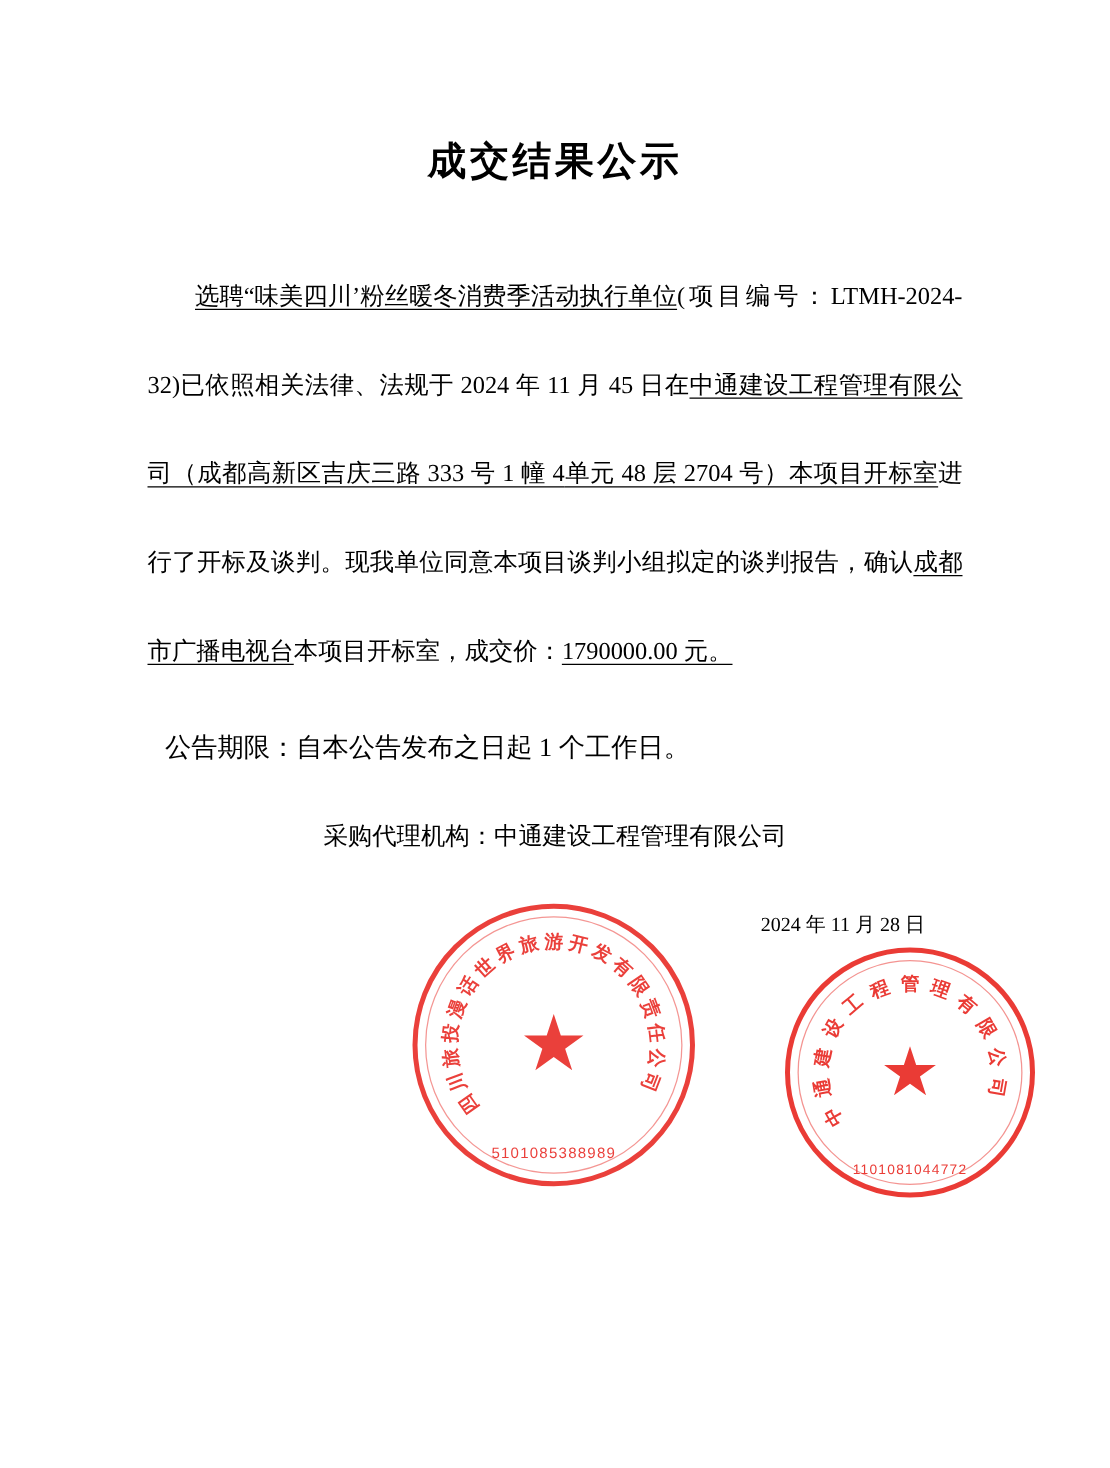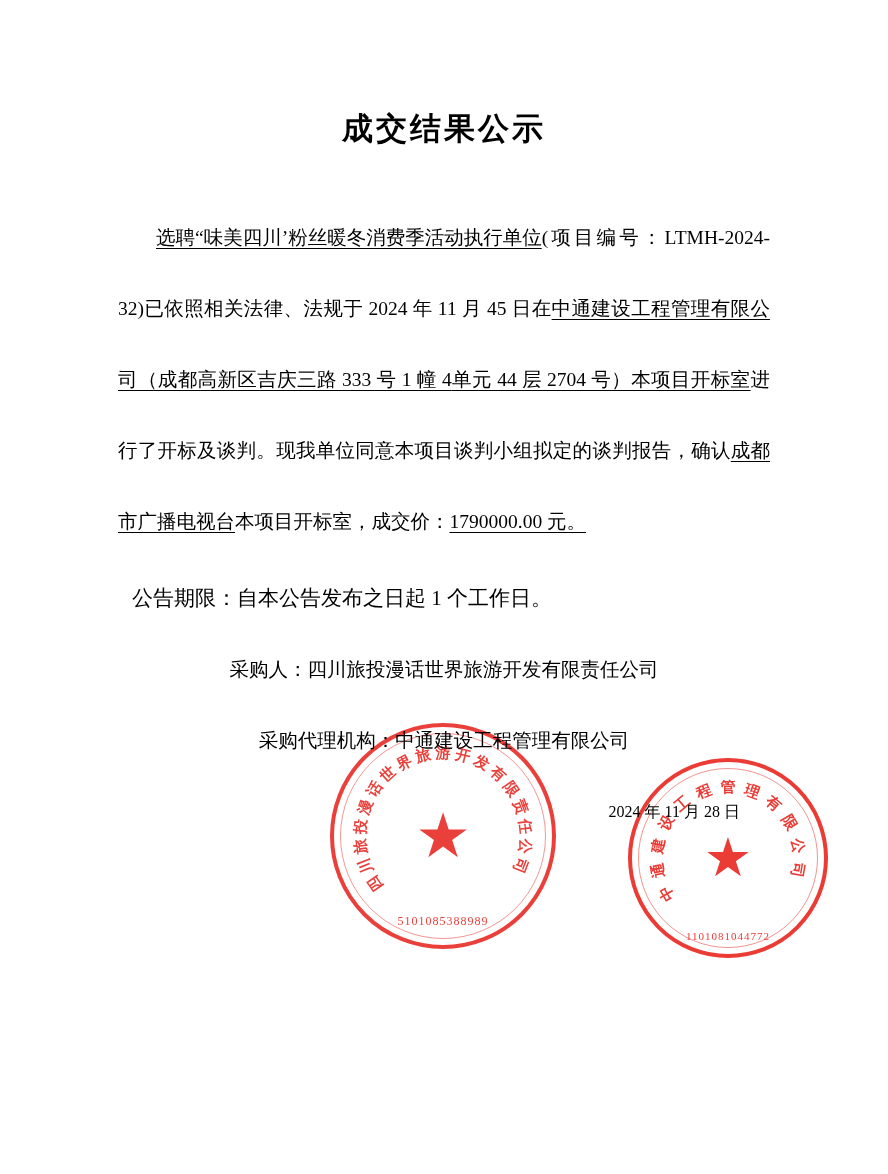--- a/index.html
+++ b/index.html
@@ -130,39 +130,38 @@
     white-space: nowrap;
   }
   .seal-code {
     position: absolute;
     left: 50%;
     bottom: 16px;
     transform: translateX(-50%);
     font-size: 12px;
     color: #e8251f;
     letter-spacing: 1px;
-    font-family: Liberation Serif, serif;
+    font-family: Liberation Sans, sans-serif;
     margin-top: 36px;
   }
   .seal-b .seal-code { bottom: 12px; font-size: 11px; text-align: center; }
 </style>
 </head>
 <body>
 
 <div class="page">
 
   <h1 class="doc-title">成交结果公示</h1>
 
   <div class="body-block">
-    <span class="lead">选聘“味美四川’粉丝暖冬消费季活动执行单位</span><span>(项目编号：</span><span>LTMH-2024-32</span><span>)已依照相关法律、法规于 2024 年 11 月 45 日在</span><span class="u">中通建设工程管理有限公司（成都高新区吉庆三路 333 号 1 幢 4</span><span class="u">单元 44 层 2704 号）本项目开标室</span><span>进行了开标及谈判。现我单</span><span>位同意本项目谈判小组拟定的谈判报告，确认</span><span class="u">成都市广播电视台</span><span>本项目开标室，成交价：</span><span class="u">1790000.00 元。</span>
+    <span class="lead">选聘“味美四川’粉丝暖冬消费季活动执行单位</span><span>(项目编号：</span><span>LTMH-2024-32</span><span>)已依照相关法律、法规于 2024 年 11 月 45 日在</span><span class="u">中通建设工程管理有限公司（成都高新区吉庆三路 333 号 1 幢 4</span><span class="u">单元 48 层 2704 号）本项目开标室</span><span>进行了开标及谈判。现我单</span><span>位同意本项目谈判小组拟定的谈判报告，确认</span><span class="u">成都市广播电视台</span><span>本项目开标室，成交价：</span><span class="u">1790000.00 元。</span>
   </div>
 
   <div class="notice-line">公告期限：自本公告发布之日起 1 个工作日。</div>
 
-  <div class="center-line">采购人：四川旅投漫话世界旅游开发有限责任公司</div>
 
   <div class="center-line">采购代理机构：中通建设工程管理有限公司</div>
 
   <div class="right-line">2024 年 11 月 28 日</div>
 
   <div class="seal seal-a">
     <div class="seal-inner"></div>
     <div class="seal-text" id="sealTextA">
         <span style="transform: rotate(-125deg) translate(0px, -92px) rotate(0deg) translate(-50%, 0px);">四</span>
         <span style="transform: rotate(-111.111deg) translate(0px, -92px) rotate(0deg) translate(-50%, 0px);">川</span>

